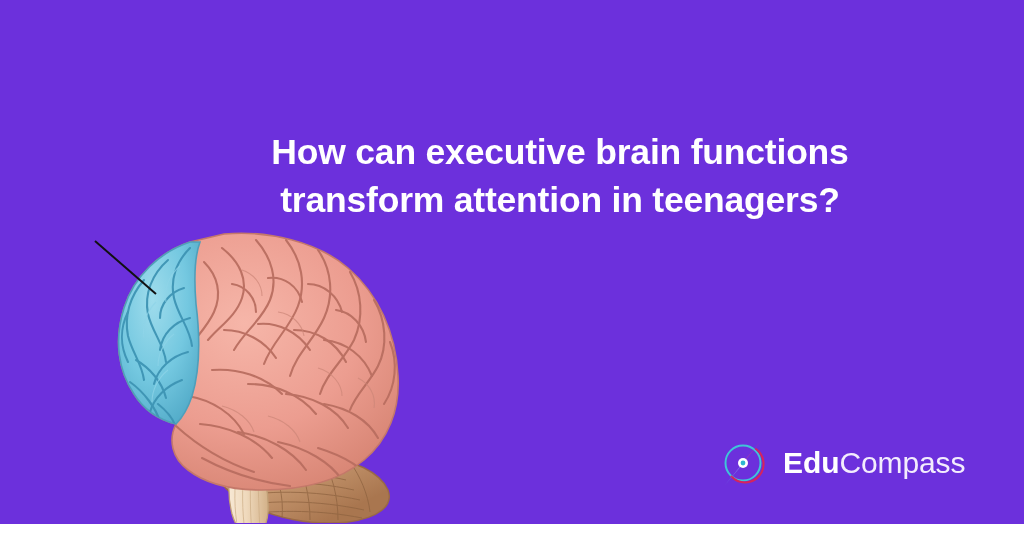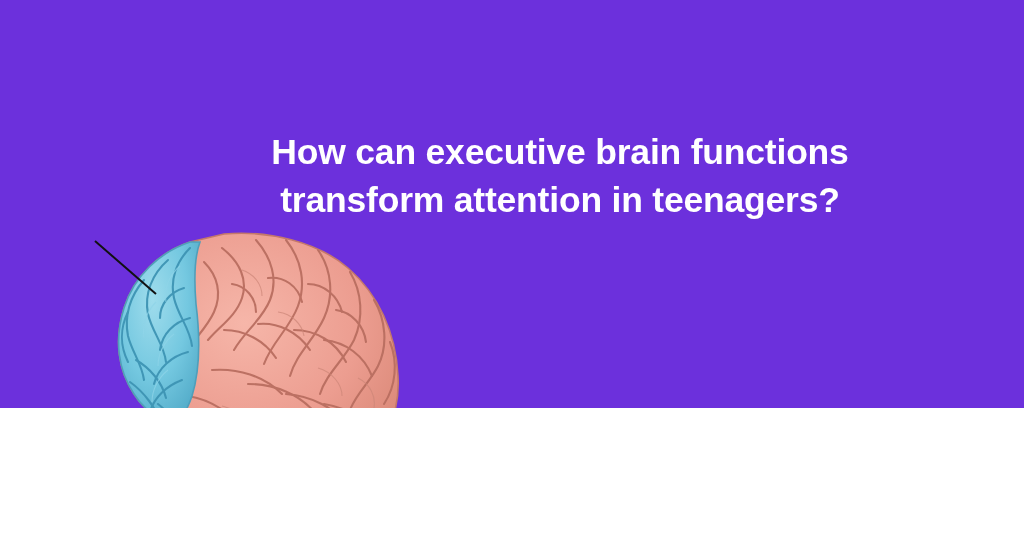--- a/index.html
+++ b/index.html
@@ -4,21 +4,21 @@
 <title>EduCompass Brain Banner</title>
 <style>
   html, body {
     margin: 0;
     padding: 0;
     background: #ffffff;
   }
   #banner {
     position: relative;
     width: 1024px;
-    height: 408px;
+    height: 524px;
     overflow: hidden;
     background: #6C30DC;
     font-family: "Liberation Sans", sans-serif;
     -webkit-font-smoothing: antialiased;
   }
 
   
   #headline {
     position: absolute;
     left: 190px;
@@ -247,15 +247,18 @@
         <path d="M40 14 A 18.5 18.5 0 1 1 15.5 41.5" fill="none" stroke="#D6245C" stroke-width="2" stroke-linecap="round"></path>
 
         <path d="M27 28 L 31 24 L 9 50 Z" fill="url(#needleS)"></path>
 
         <path d="M27 28 L 23 32 L 45 6 Z" fill="url(#needleN)"></path>
 
         <circle cx="27" cy="28" r="5" fill="#FFFFFF"></circle>
         <circle cx="27" cy="28" r="2.4" fill="#2FB6D0"></circle>
       </svg>
     </span>
+    <span id="logo-text">
+      <span class="edu">Edu</span><span class="compass">Compass</span>
+    </span>
   </div>
 
 </div>
 
 </body></html>

